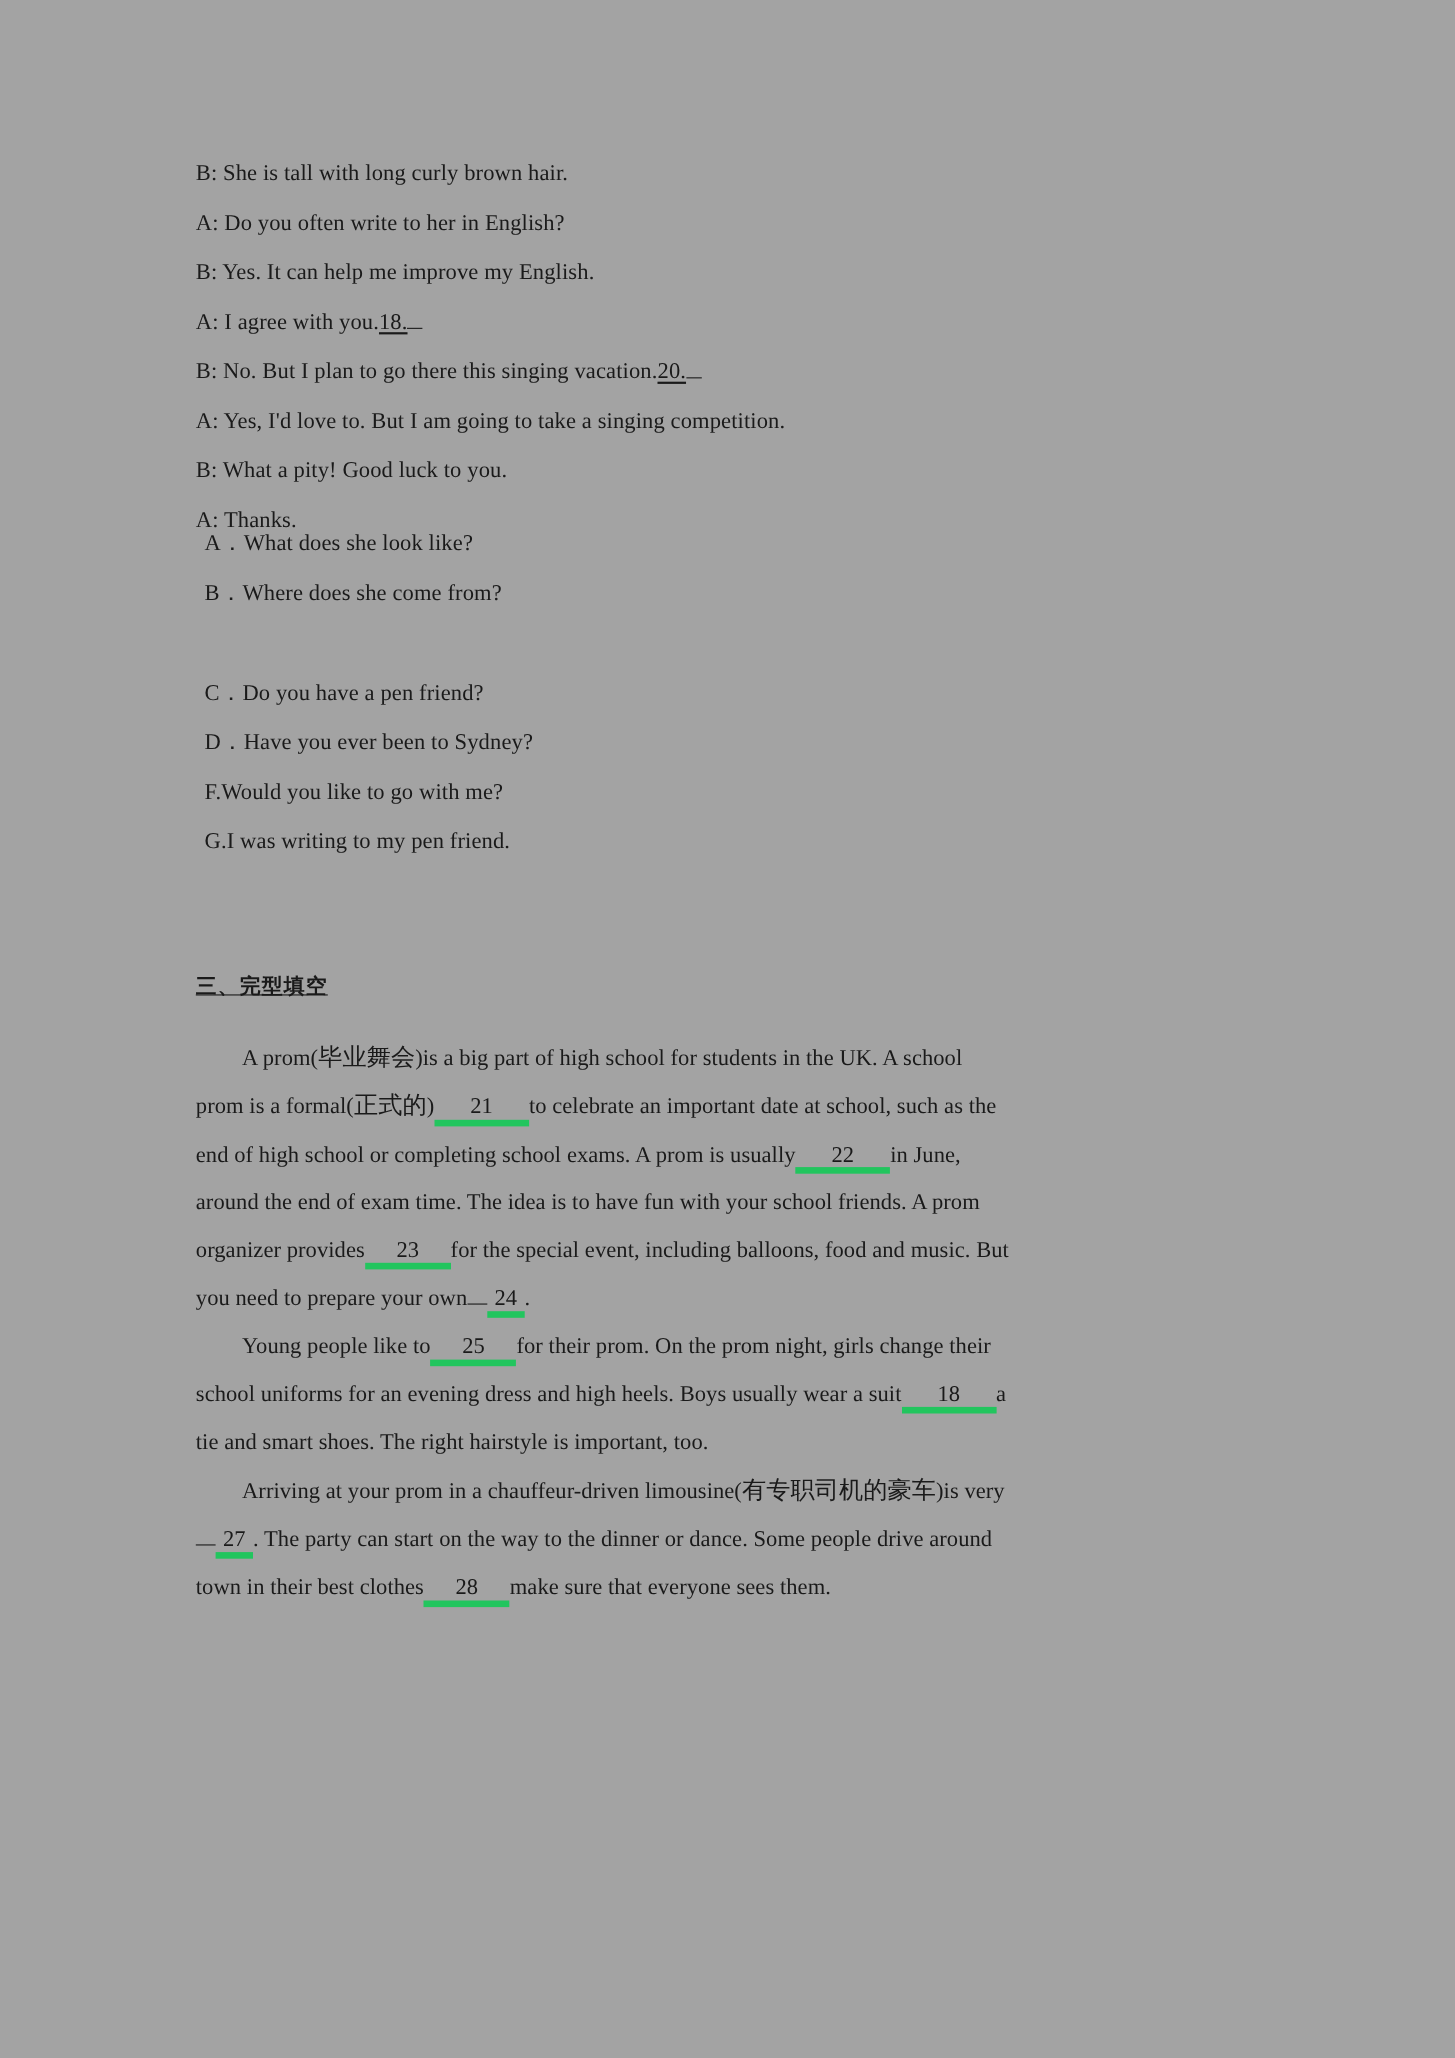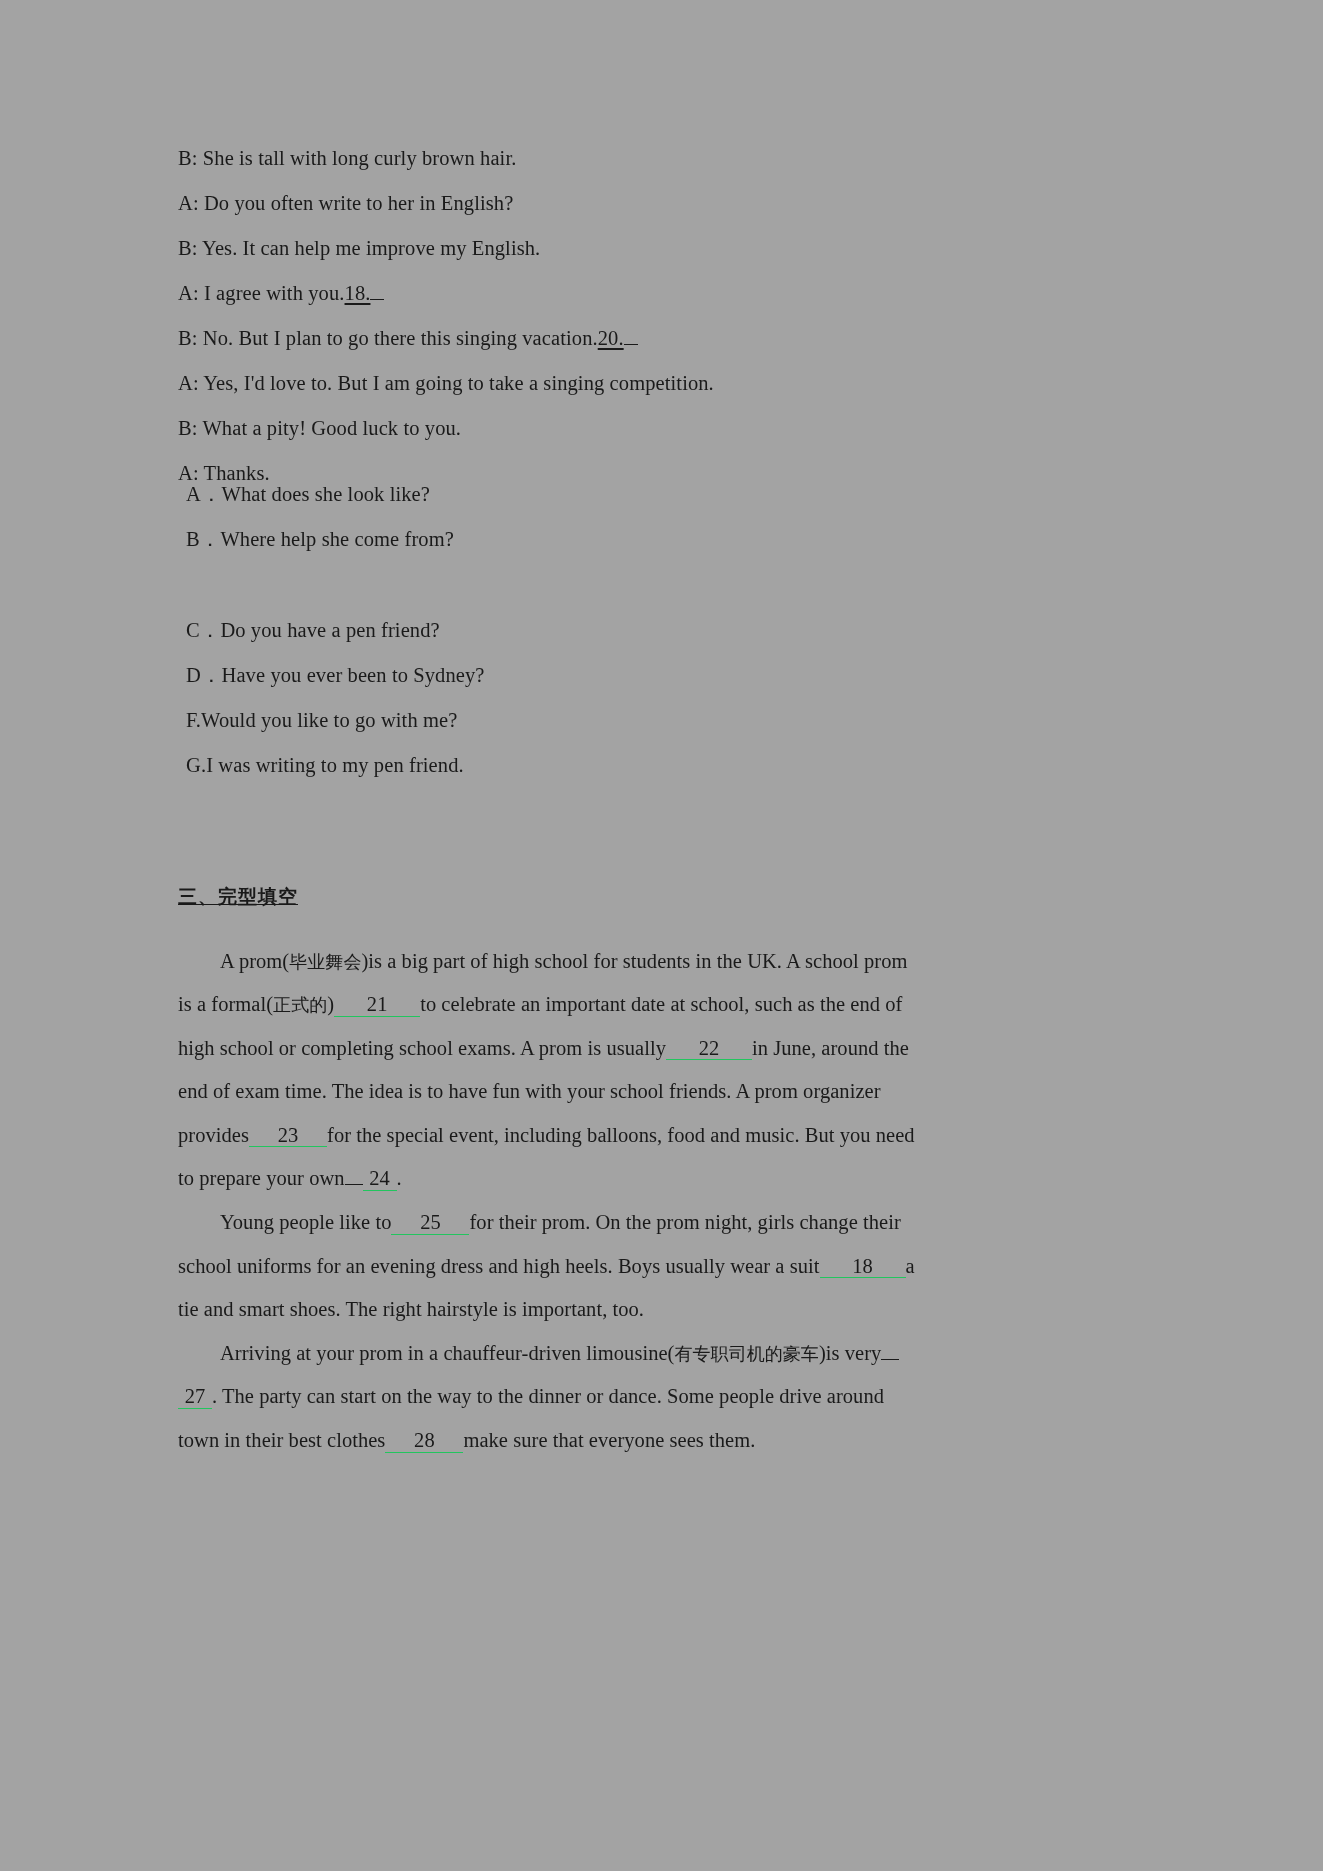--- a/index.html
+++ b/index.html
@@ -81,26 +81,26 @@
     font-size: 20.5px;
     line-height: 43.6px;
     margin: 0;
     text-align: left;
     letter-spacing: 0.05px;
     word-spacing: 0px;
   }
   .passage .indent { display: inline-block; width: 42px; }
   .cjk {
     font-family: "DejaVu Sans", "Liberation Sans", sans-serif;
-    font-size: 18px;
+    font-size: 22px;
     margin-top: 43px;
   }
   .num-blank {
     display: inline-block;
-    border-bottom: 1px solid #22c55e;
+    border-bottom: 6px solid #22c55e;
     text-align: center;
     line-height: 1.05;
     vertical-align: baseline;
     text-underline-offset: 3px;
   }
   .nb-wide { min-width: 86px; }
   .nb-med  { min-width: 78px; }
   .nb-tiny { display: inline-block; width: 18px; border-bottom: 1px solid #1a1a1a; }
   .nb-short{ min-width: 34px; }
 
@@ -119,21 +119,21 @@
       <p class="dlg-line"><span>B: Yes. It can help me improve my English.</span></p>
       <p class="dlg-line"><span>A: I agree with you.</span><span class="blank-inline">18.</span><span class="blank-pad"></span></p>
       <p class="dlg-line"><span>B: No. But I plan to go there this singing vacation.</span><span class="blank-inline">20.</span><span class="blank-pad"></span></p>
       <p class="dlg-line"><span>A: Yes, I'd love to. But I am going to take a singing competition.</span></p>
       <p class="dlg-line"><span>B: What a pity! Good luck to you.</span></p>
       <p class="dlg-line"><span>A: Thanks.</span></p>
     </div>
 
     <div>
       <p class="opt-line"><span>A．</span><span>What does she look like?</span></p>
-      <p class="opt-line"><span>B．</span><span>Where help she come from?</span></p>
+      <p class="opt-line"><span>B．</span><span>Where does she come from?</span></p>
       <div class="opt-gap"></div>
       <p class="opt-line"><span>C．</span><span>Do you have a pen friend?</span></p>
       <p class="opt-line"><span>D．</span><span>Have you ever been to Sydney?</span></p>
       <p class="opt-line"><span>F.</span><span>Would you like to go with me?</span></p>
       <p class="opt-line"><span>G.</span><span>I was writing to my pen friend.</span></p>
     </div>
 
     <div class="spacer-lg"></div>
 
     <h2 class="section-heading">三、完型填空</h2>

